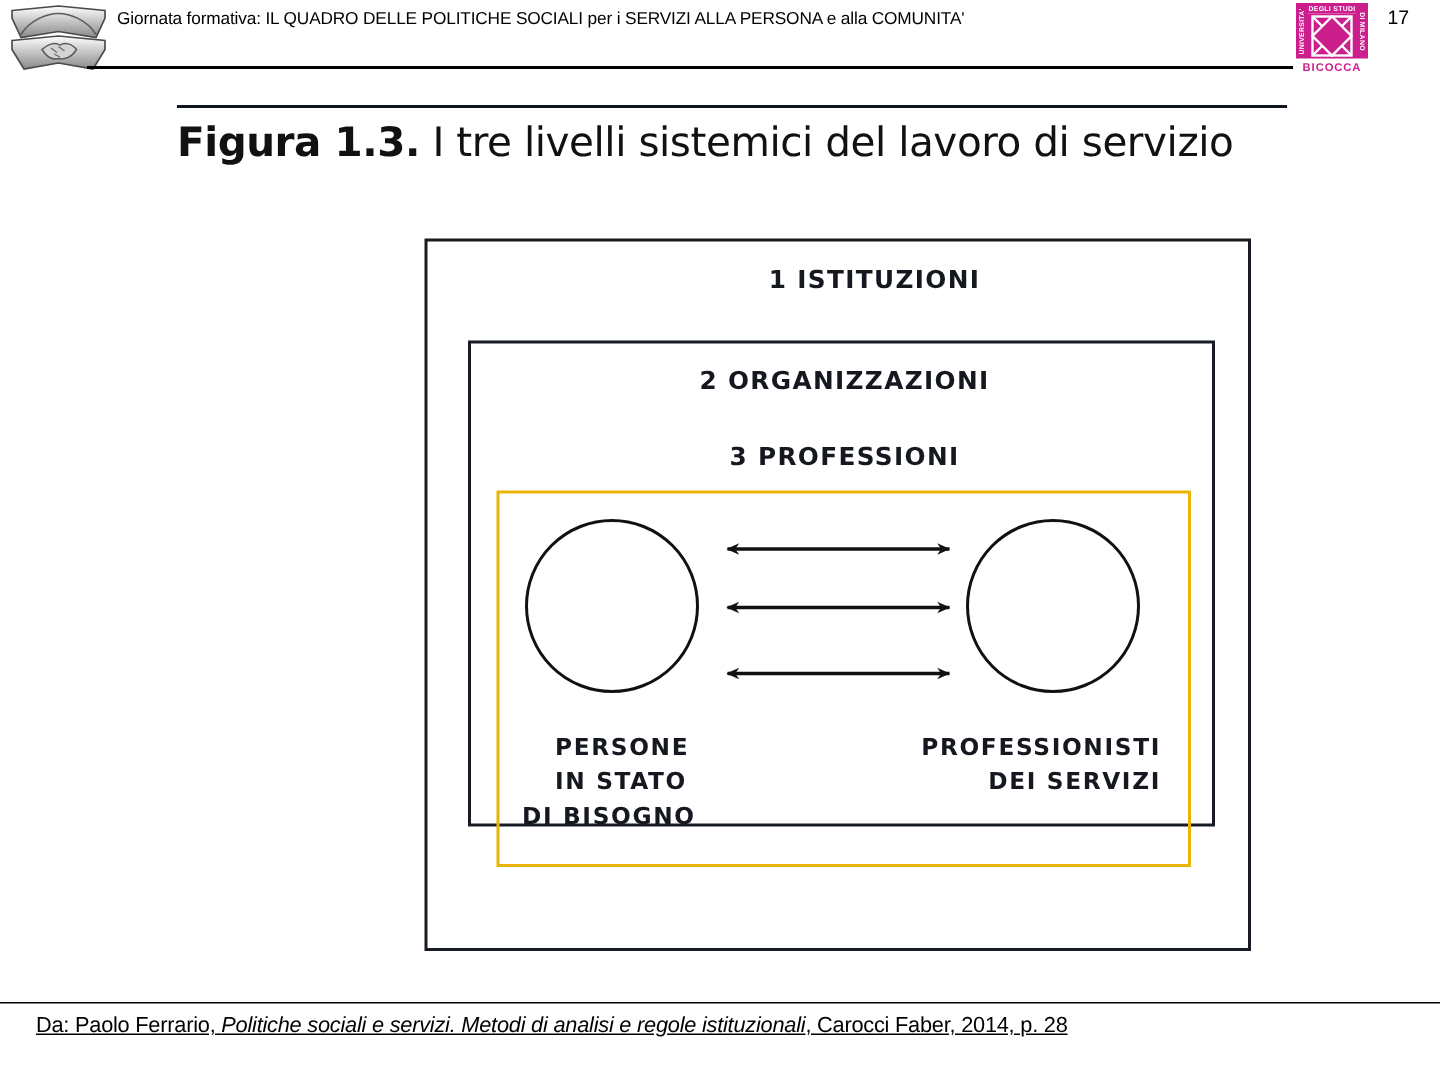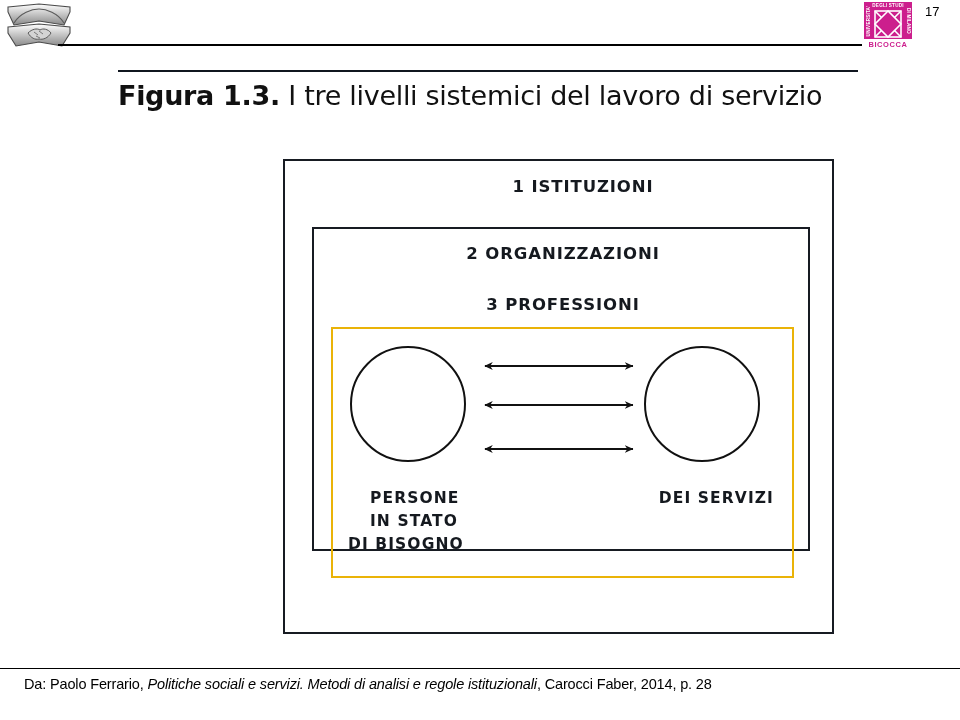--- a/index.html
+++ b/index.html
@@ -182,20 +182,21 @@
     position: absolute;
     left: 0; top: 668px; width: 960px; height: 0;
     border-top: 1px solid #000;
   }
   #footer-citation {
     position: absolute;
     left: 24px; top: 676px;
     font-size: 14.5px;
     white-space: nowrap;
     letter-spacing: -0.15px;
+    text-decoration: underline;
   }
   #footer-citation .it { font-style: italic; }
 </style>
 </head>
 <body>
 
 <div id="header">
 
   <div id="header-logo-left">
     <svg width="66" height="46" viewBox="0 0 66 46">
@@ -208,20 +209,21 @@
       </defs>
       <path d="M2,4 L33,1 L64,4 L64,9 L58,22 L33,18 L8,22 L2,9 Z" fill="url(#gmetal)" stroke="#4a4a4a" stroke-width="1.1"></path>
       <path d="M8,20 C14,10 26,6 33,6 C40,6 52,10 58,20" fill="none" stroke="#5a5a5a" stroke-width="1.1"></path>
       <path d="M2,24 L33,21 L64,24 L64,30 L56,43 L33,39 L10,43 L2,30 Z" fill="url(#gmetal)" stroke="#4a4a4a" stroke-width="1.1"></path>
       <path d="M22,30 C26,26 31,25 34,27 C37,25 42,26 45,30 C42,35 37,37 33,36 C29,37 25,35 22,30 Z" fill="#d4d4d4" stroke="#5a5a5a" stroke-width="1"></path>
       <path d="M28,29 L32,32 M33,28 L37,31 M30,33 L34,35" fill="none" stroke="#6d6d6d" stroke-width="0.9"></path>
     </svg>
   </div>
 
   <div id="header-text">
+    <div class="hdr-line hdr-line-1">Giornata formativa: IL QUADRO DELLE POLITICHE SOCIALI per i SERVIZI ALLA PERSONA e alla COMUNITA'</div>
   </div>
 
   <div id="header-rule"></div>
 
   <div id="header-logo-right">
     <div class="bic-box">
       <div class="bic-side left">
         <span>UNIVERSITA'</span>
       </div>
       <div style="flex:1"></div>
@@ -279,20 +281,21 @@
         <line x1="152" y1="120" x2="300" y2="120" stroke="#111" stroke-width="2.2" marker-end="url(#arrEnd)" marker-start="url(#arrStart)"></line>
       </svg>
 
       <div class="actor-label" id="label-persons">
         <div class="ln1">PERSONE</div>
         <div class="ln2">IN STATO</div>
         <div class="ln3">DI BISOGNO</div>
       </div>
 
       <div class="actor-label" id="label-professionals">
+        <div>PROFESSIONISTI</div>
         <div>DEI SERVIZI</div>
       </div>
 
     </div>
   </div>
 </div>
 
 <div id="footer-rule"></div>
 <div id="footer-citation"><span>Da: Paolo Ferrario, </span><span class="it">Politiche sociali e servizi. Metodi di analisi e regole istituzionali</span><span>, Carocci Faber, 2014, p. 28</span></div>
 

